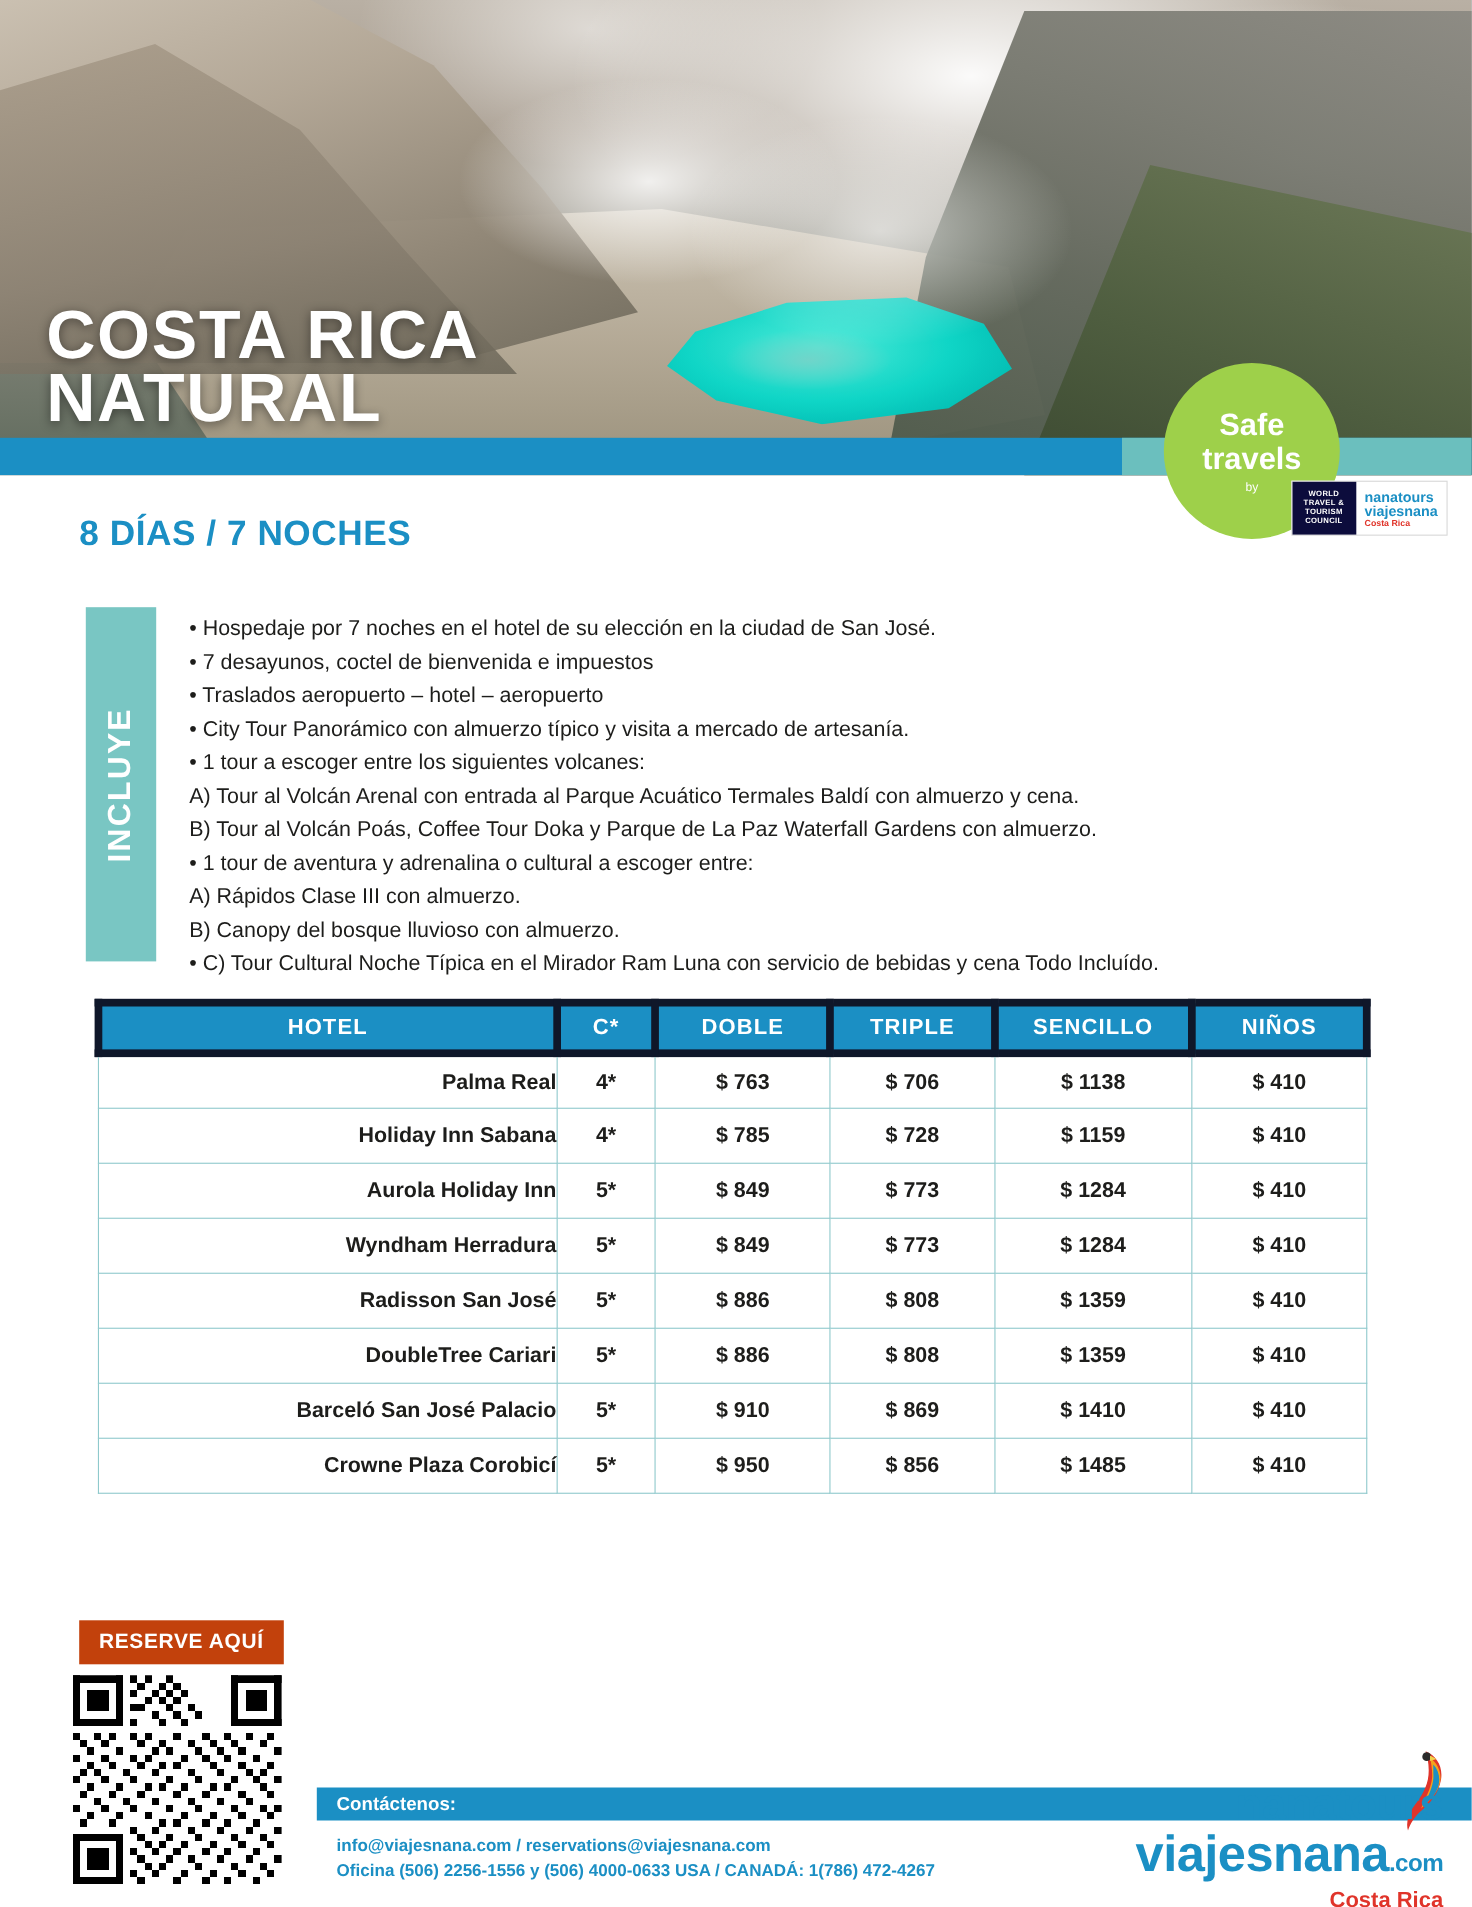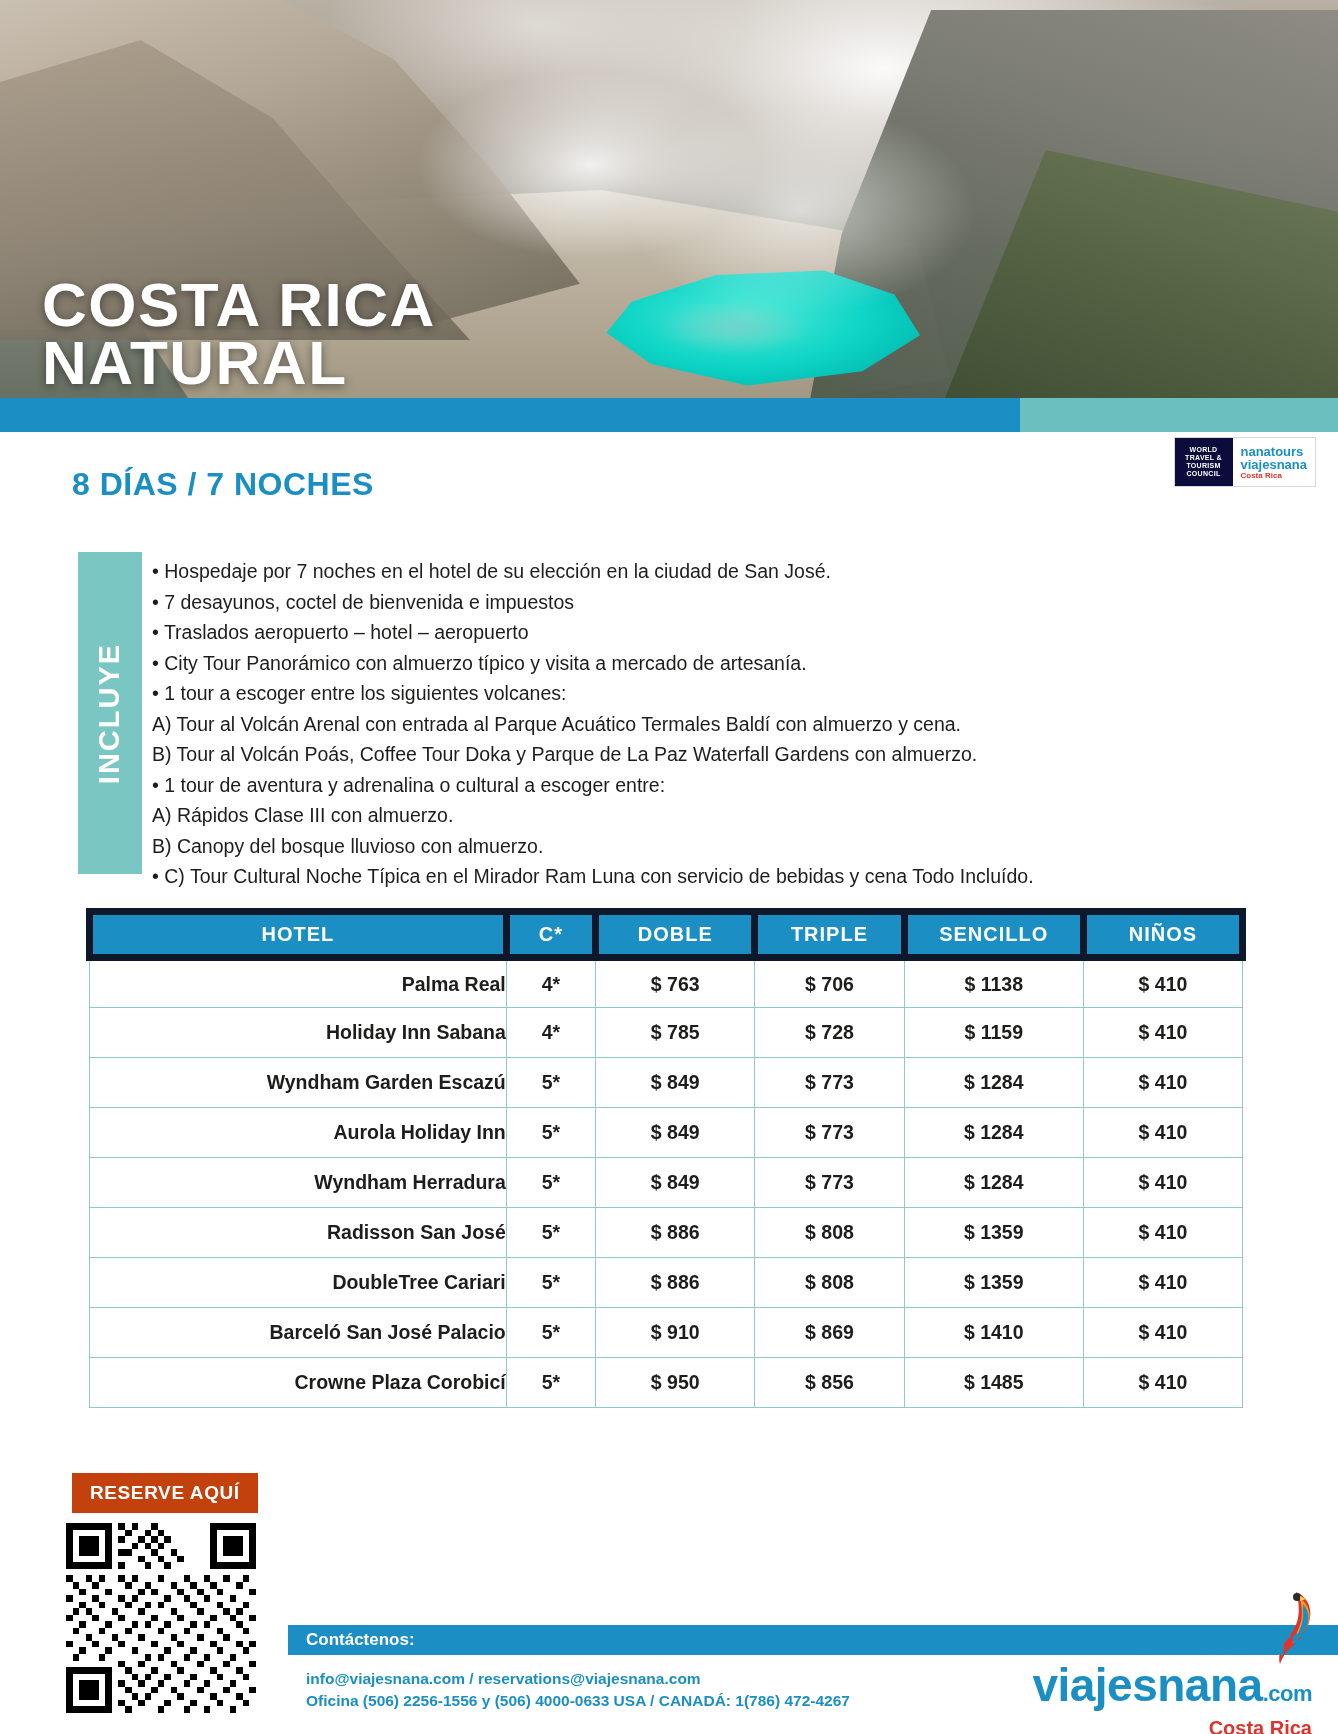--- a/index.html
+++ b/index.html
@@ -137,21 +137,21 @@
     display:flex; align-items:center; justify-content:center;
   }
   .incluye-tab span {
     transform: rotate(-90deg);
     color:#fff; font-weight:bold; font-size:29px; letter-spacing:2px; white-space:nowrap;
   }
   .incluye-list {
     position:absolute; left:152px; top:556px; width:1000px;
     font-size:19.5px; line-height:30.5px; color:#1d1d1b;
   }
-  .incluye-list div { white-space:nowrap; }
+  .incluye-list div { white-space:nowrap;margin-left:20px; }
 
   
   .table-wrap { position:absolute; left:86px; top:908px; width:1160px; }
   table { border-collapse:collapse; width:100%; }
   thead th {
     background:#1b8fc4; color:#fff; font-size:20px; font-weight:bold;
     letter-spacing:1px; height:46px; border:7px solid #0f172a;
   }
   tbody td {
     border:1px solid #8fc9cc; height:50px; font-size:19.5px; color:#1d1d1b;
@@ -218,20 +218,25 @@
 
     <div class="hero-title">
       <span>COSTA RICA</span>
       <span>NATURAL</span>
     </div>
 
     <div class="hero-bar"></div>
     <div class="hero-bar-right"></div>
   </div>
 
+  <div class="safe-badge">
+    <div class="l1">Safe</div>
+    <div class="l2">travels</div>
+    <div class="l3">by</div>
+  </div>
 
   <div class="badge-logos">
     <div class="wttc">WORLD TRAVEL &amp; TOURISM COUNCIL</div>
     <div class="nn-logo">
       <div class="n1">nanatours</div>
       <div class="n2">viajesnana</div>
       <div class="n3">Costa Rica</div>
     </div>
   </div>
 
@@ -282,28 +287,20 @@
           <td class="center">$ 706</td>
           <td class="center">$ 1138</td>
           <td class="center">$ 410</td>
         </tr>
         <tr>
           <td class="hotel">Holiday Inn Sabana</td>
           <td class="center">4*</td>
           <td class="center">$ 785</td>
           <td class="center">$ 728</td>
           <td class="center">$ 1159</td>
-          <td class="center">$ 410</td>
-        </tr>
-        <tr>
-          <td class="hotel">Wyndham Garden Escazú</td>
-          <td class="center">5*</td>
-          <td class="center">$ 849</td>
-          <td class="center">$ 773</td>
-          <td class="center">$ 1284</td>
           <td class="center">$ 410</td>
         </tr>
         <tr>
           <td class="hotel">Aurola Holiday Inn</td>
           <td class="center">5*</td>
           <td class="center">$ 849</td>
           <td class="center">$ 773</td>
           <td class="center">$ 1284</td>
           <td class="center">$ 410</td>
         </tr>

